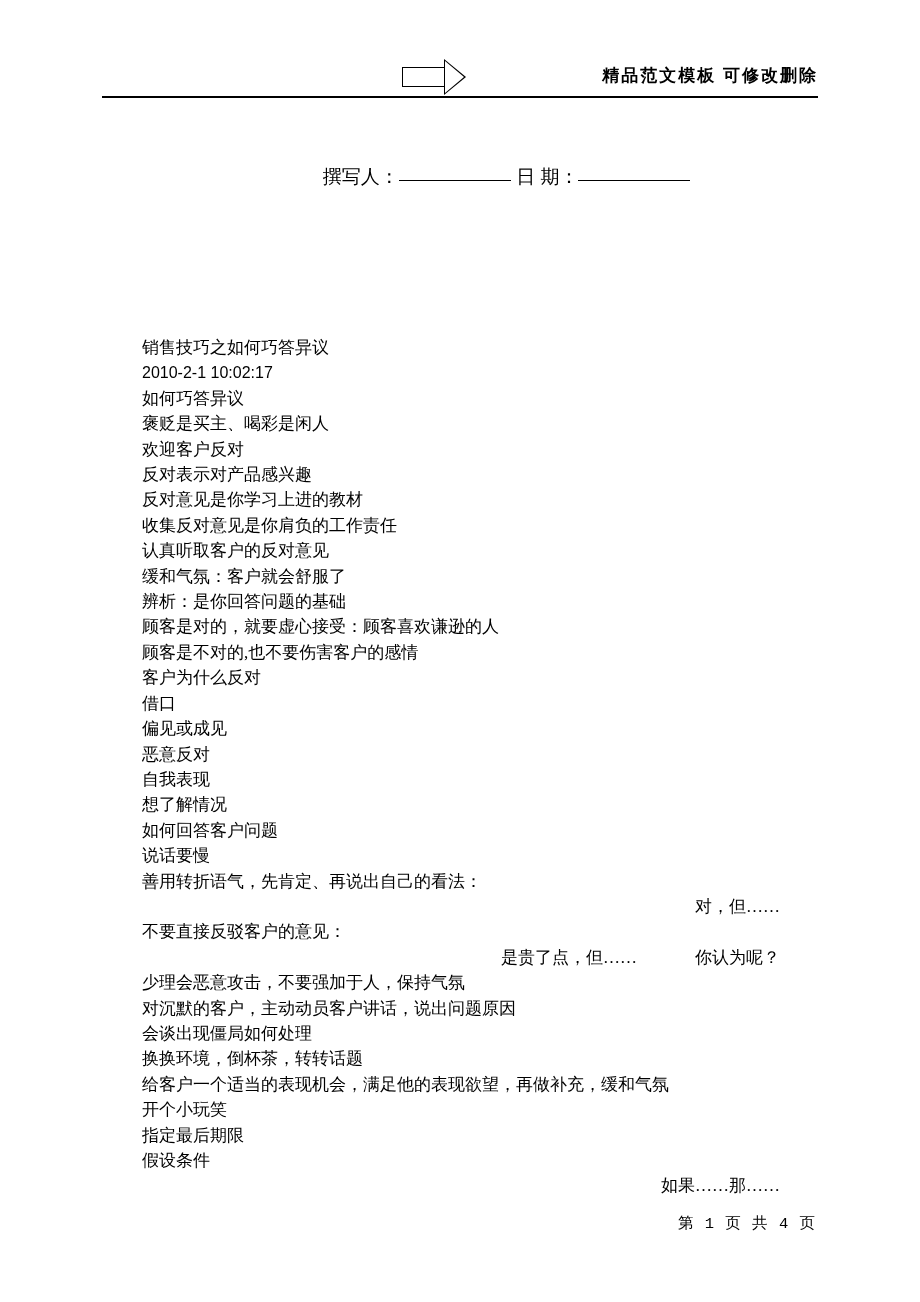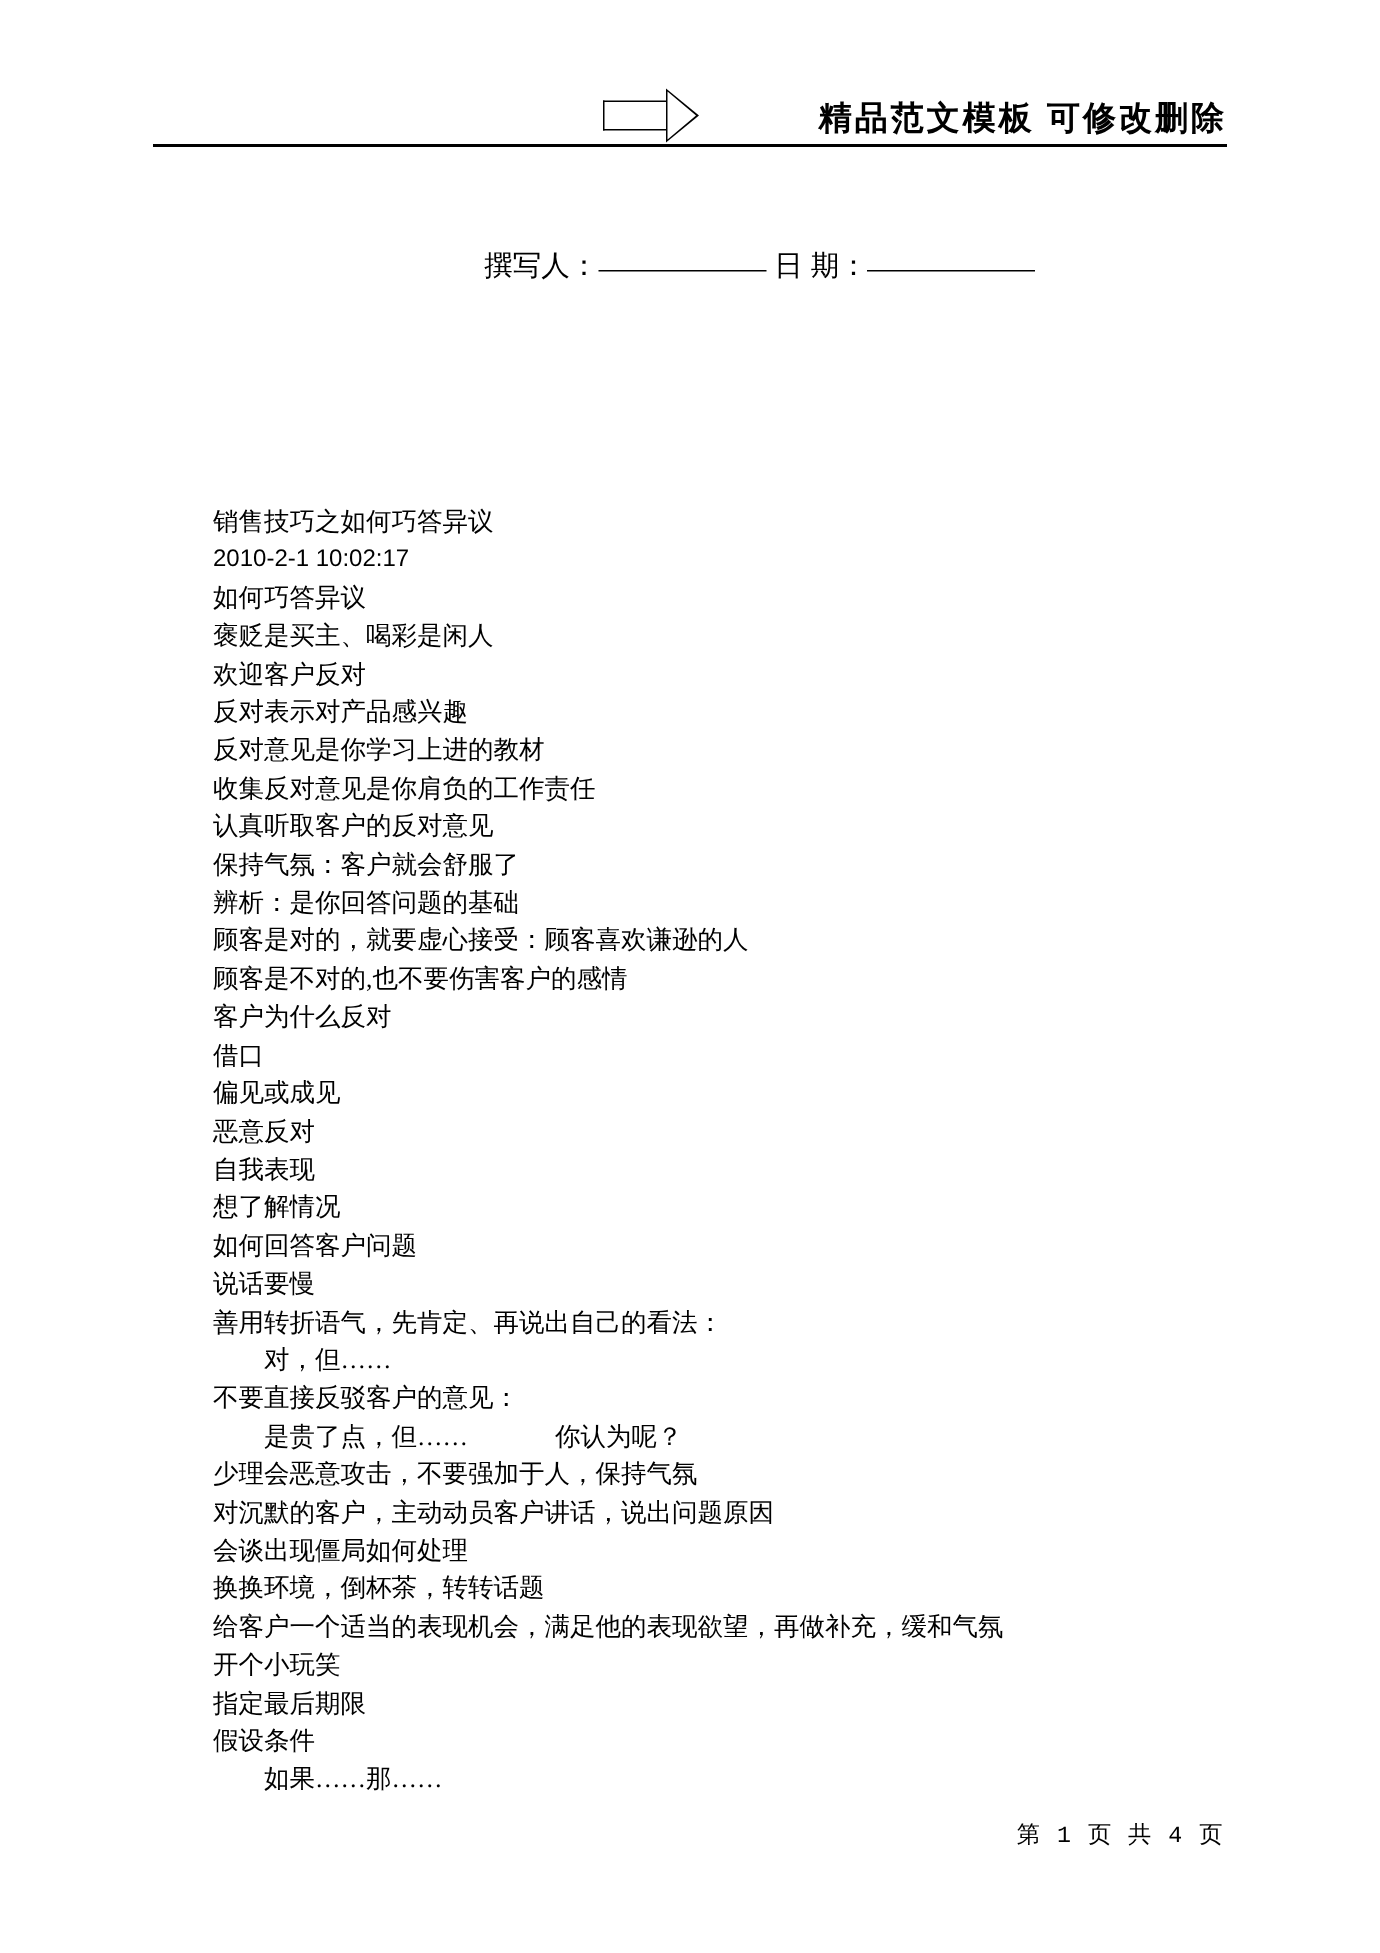--- a/index.html
+++ b/index.html
@@ -51,21 +51,21 @@
     height: 0;
     border-top: 16.2px solid transparent;
     border-bottom: 16.2px solid transparent;
     border-left: 19.8px solid #fff;
   }
   .header-title {
     position: absolute;
     top: 2px;
     right: 0;
     font-family: "SimHei", "黑体", sans-serif;
-    font-size: 22px;
+    font-size: 17px;
     font-weight: bold;
     letter-spacing: 2px;
     white-space: nowrap;
   }
   .header-rule {
     position: absolute;
     top: 34px;
     left: 0;
     right: 0;
     height: 0;
@@ -93,21 +93,21 @@
   .content {
     position: absolute;
     top: 335px;
     left: 142px;
     right: 140px;
     font-size: 17px;
     line-height: 25.4px;
   }
   .content p { margin: 0; }
   .content .ts { font-family: Arial, sans-serif; font-size: 16px; }
-  .content .indent2 { text-indent: 2em; }
+  .content .indent2 { text-indent: 2em; text-align: right; }
   .content .inline-gap { display: inline-block; width: 58px; }
   .footer {
     position: absolute;
     bottom: 68px;
     right: 104px;
     font-size: 15.5px;
     letter-spacing: 1px;
     font-family: Liberation Mono, monospace;
   }
 </style>
@@ -133,21 +133,21 @@
 <div class="content">
   <p>销售技巧之如何巧答异议</p>
   <p class="ts">2010-2-1 10:02:17</p>
   <p>  如何巧答异议</p>
   <p>褒贬是买主、喝彩是闲人</p>
   <p>欢迎客户反对</p>
   <p>反对表示对产品感兴趣</p>
   <p>反对意见是你学习上进的教材</p>
   <p>收集反对意见是你肩负的工作责任</p>
   <p>认真听取客户的反对意见</p>
-  <p>保持气氛：客户就会舒服了</p>
+  <p>缓和气氛：客户就会舒服了</p>
   <p>辨析：是你回答问题的基础</p>
   <p>顾客是对的，就要虚心接受：顾客喜欢谦逊的人</p>
   <p>顾客是不对的,也不要伤害客户的感情</p>
   <p>客户为什么反对</p>
   <p>借口</p>
   <p>偏见或成见</p>
   <p>恶意反对</p>
   <p>自我表现</p>
   <p>想了解情况</p>
   <p>如何回答客户问题</p>

